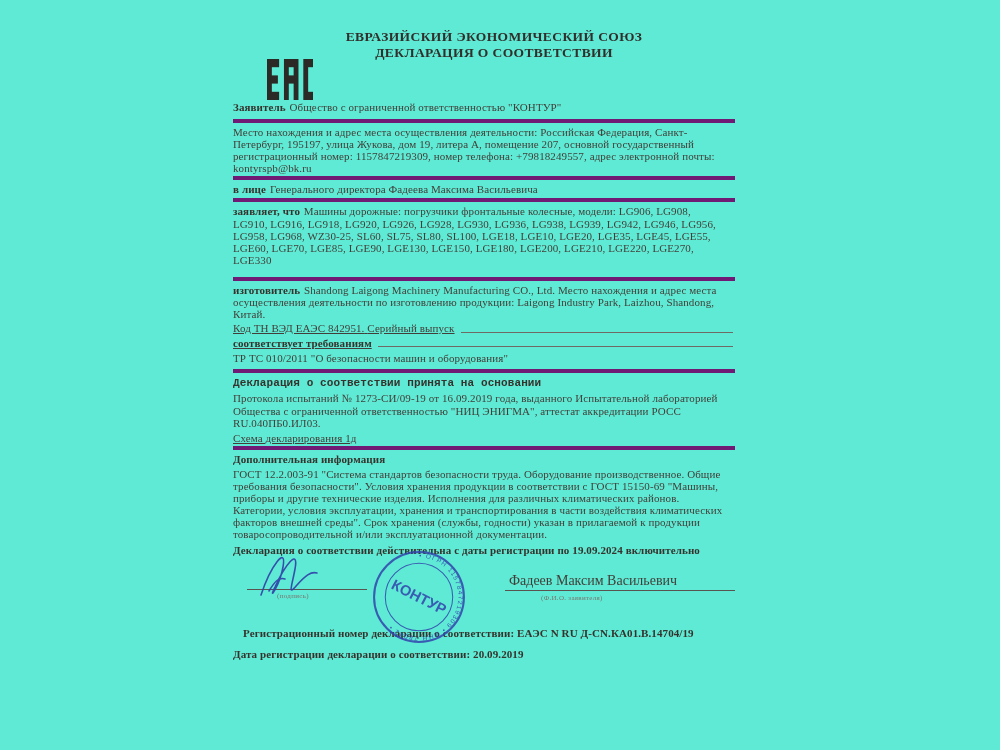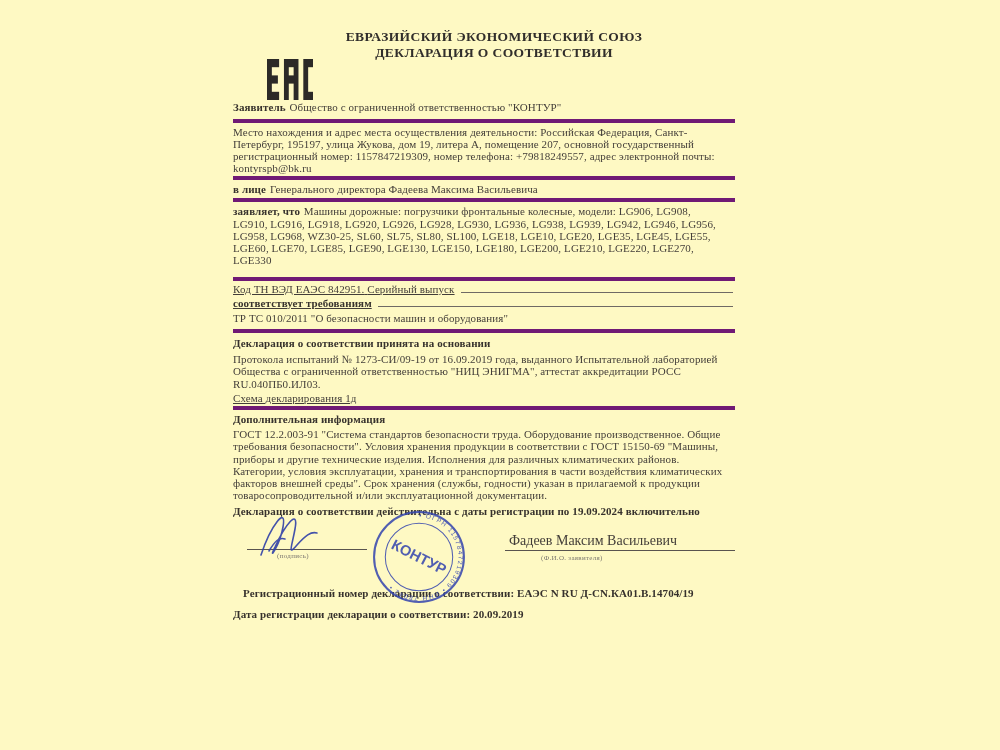--- a/index.html
+++ b/index.html
@@ -1,36 +1,36 @@
 <!DOCTYPE html>
 <html><head>
 <meta charset="utf-8">
 <style>
   html,body{margin:0;padding:0;}
   body{width:1000px;height:750px;background:#ffffff;font-family:"Liberation Serif",serif;}
-  .page{position:relative;width:1000px;height:750px;background:#fef9c3;overflow:hidden;}
+  .page{position:relative;width:1000px;height:750px;background:#5eead4;overflow:hidden;}
   .doc{position:absolute;left:233px;top:0;width:502px;}
   .title{margin-top:29px;padding-left:20px;text-align:center;font-weight:bold;
          font-size:13.5px;line-height:16px;color:#312e2b;letter-spacing:.4px;}
   .eac{position:absolute;left:34px;top:59px;}
   .r{font-size:11px;line-height:12.2px;color:#433e39;letter-spacing:.1px;}
   .lines{white-space:pre-line;}
   .b{font-weight:bold;color:#37322d;}
   .lbl{font-weight:bold;color:#37322d;margin-right:.35em;}
   .hr{border-bottom:4px solid #701a75;}
   .applicant{margin-top:40px;padding-bottom:6px;}
   .address{padding-top:3px;padding-bottom:2px;line-height:12.0px;}
   .inface{padding-top:3px;padding-bottom:3px;}
   .declares{padding-top:3px;padding-bottom:11px;line-height:12.1px;}
   .manufacturer{padding-top:3px;line-height:12.2px;}
   .fieldline{display:flex;align-items:flex-end;margin-top:2px;text-decoration:underline;}
   .fieldline .fill{flex:1;border-bottom:1px solid #6f6a64;margin:0 2px 2px 6px;}
   .u{text-decoration:underline;}
   .regulation{margin-top:3px;padding-bottom:5px;}
-  .basish{margin-top:4px;}
+  .basish{margin-top:4px;font-family:Liberation Mono, monospace;}
   .basislines{margin-top:3px;line-height:12.4px;}
   .scheme{margin-top:2px;padding-bottom:2px;}
   .addh{margin-top:3px;}
   .addlines{margin-top:3px;line-height:12.1px;}
   .validity{margin-top:4px;}
   .sigblock{position:relative;height:64px;}
   .sigline{position:absolute;left:14px;top:32px;width:120px;border-bottom:1px solid #59544f;}
   .namline{position:absolute;left:272px;top:33px;width:230px;border-bottom:1px solid #59544f;}
   .caption{position:absolute;font-size:7px;color:#7a766f;letter-spacing:.3px;}
   .signame{position:absolute;left:276px;top:16px;font-size:14px;color:#433e39;text-align:center;}
@@ -82,20 +82,25 @@
     </div>
 
     <div class="r declares hr">
       <span class="lbl">заявляет, что</span><span>Машины дорожные: погрузчики фронтальные колесные, модели: LG906, LG908,</span>
       <div class="lines">LG910, LG916, LG918, LG920, LG926, LG928, LG930, LG936, LG938, LG939, LG942, LG946, LG956,
 LG958, LG968, WZ30-25, SL60, SL75, SL80, SL100, LGE18, LGE10, LGE20, LGE35, LGE45, LGE55,
 LGE60, LGE70, LGE85, LGE90, LGE130, LGE150, LGE180, LGE200, LGE210, LGE220, LGE270,
 LGE330</div>
     </div>
 
+    <div class="r manufacturer">
+      <span class="lbl">изготовитель</span><span>Shandong Laigong Machinery Manufacturing CO., Ltd. Место нахождения и адрес места</span>
+      <div class="lines">осуществления деятельности по изготовлению продукции: Laigong Industry Park, Laizhou, Shandong,
+Китай.</div>
+    </div>
 
     <div class="r fieldline">
       <span class="u">Код ТН ВЭД ЕАЭС 842951.</span>&nbsp;<span>Серийный выпуск</span>
       <span class="fill"></span>
     </div>
 
     <div class="r fieldline">
       <span class="b">соответствует требованиям</span>
       <span class="fill"></span>
     </div>

